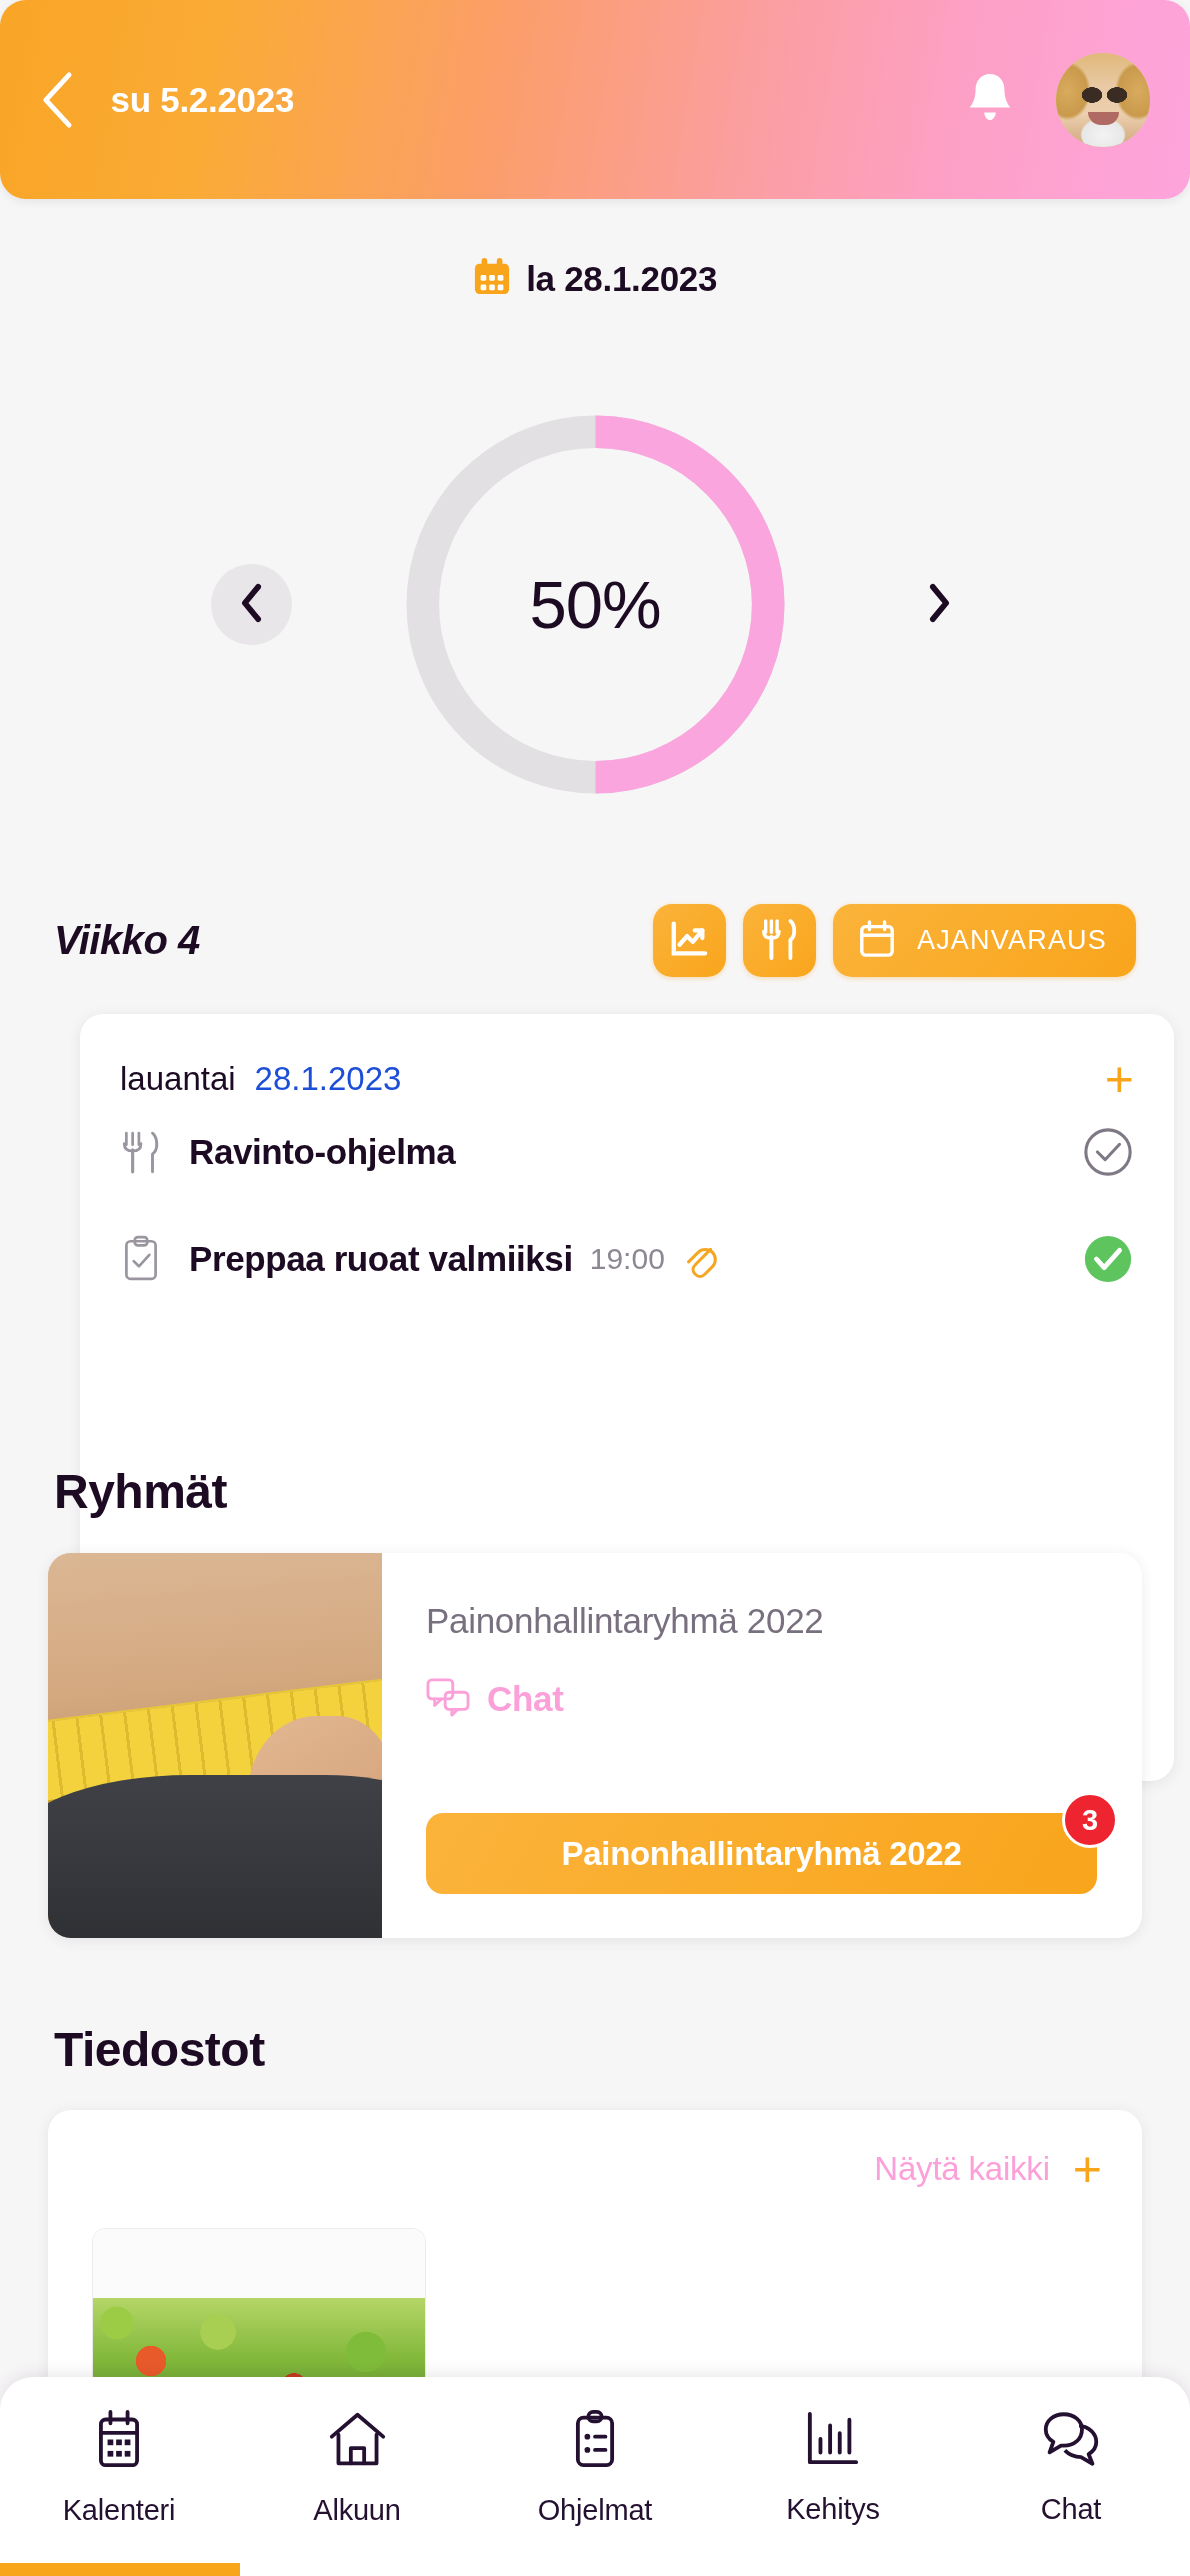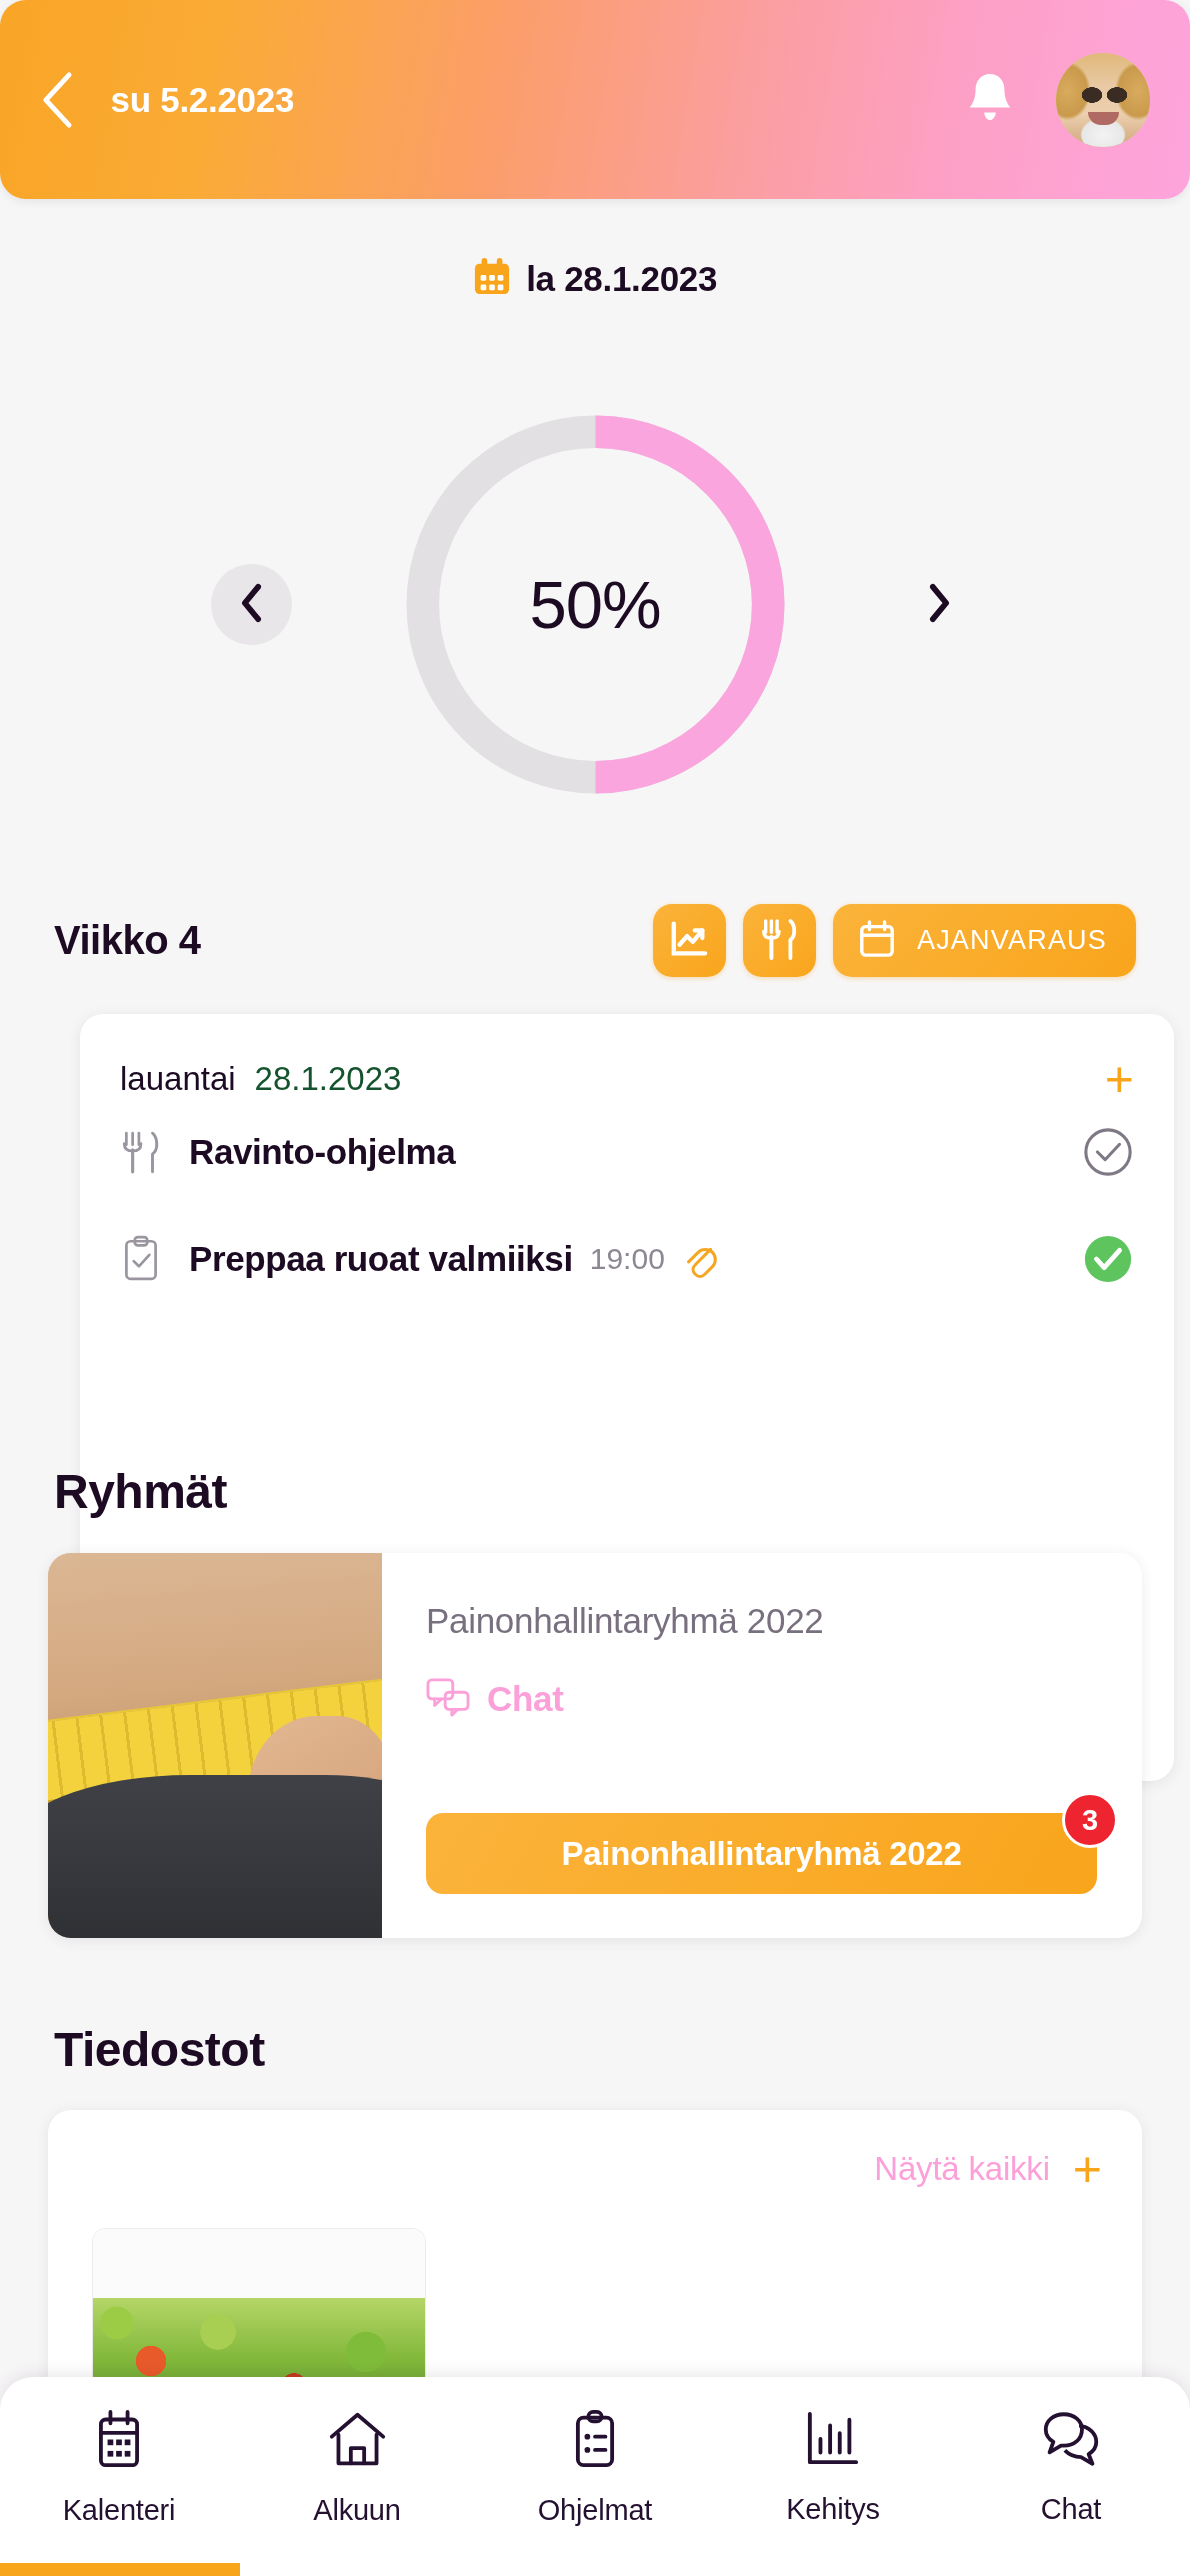--- a/index.html
+++ b/index.html
@@ -70,21 +70,21 @@
     position:absolute; left:0; top:0; width:100%; height:100%;
     display:flex; align-items:center; justify-content:center;
     font-size:67px; color:#1c0b22; letter-spacing:-1px;
   }
 
   
   .week-row {
     position:absolute; left:0; top:901px; width:1190px; height:79px;
     display:flex; align-items:center; padding:0 54px;
   }
-  .week-title { font-size:40px; font-weight:bold; color:#1c0b22; letter-spacing:-0.5px; }
+  .week-title { font-size:40px; font-weight:bold; color:#1c0b22; letter-spacing:-0.5px;font-style:italic; }
   .week-actions { margin-left:auto; display:flex; gap:17px; }
   .obtn {
     height:73px; border-radius:19px;
     background:linear-gradient(135deg,#fbb33a 0%,#f9a51c 100%);
     display:flex; align-items:center; justify-content:center; cursor:pointer;
     box-shadow:0 1.9px 5.8px rgba(240,160,30,0.28);
   }
   .obtn.sq { width:73px; }
   .obtn.wide { padding:0 29px 0 25px; gap:21px; }
   .obtn .lbl { color:#fff; font-size:27px; letter-spacing:1.2px; }
@@ -92,21 +92,21 @@
   
   .card {
     position:absolute; background:#fff; border-radius:23px;
     box-shadow:0 2.9px 13.4px rgba(60,40,60,0.09);
   }
   .task-card { left:48px; top:1014px; width:1094px; height:767px;margin-left:32px; }
   .task-head {
     display:flex; align-items:center; padding:46px 40px 0 40px;
   }
   .task-head .d1 { font-size:33px; color:#1c0b22; }
-  .task-head .d2 { font-size:33px; color:#14532d; margin-left:19px; }
+  .task-head .d2 { font-size:33px; color:#1d4ed8; margin-left:19px; }
   .plus-btn {
     margin-left:auto; font-size:50px; color:#f9a51c; line-height:0.6; cursor:pointer; font-weight:300;
   }
   .task-row { display:flex; align-items:center; padding:0 40px; height:107px; }
   .task-row .ticon { width:69px; display:flex; align-items:center; }
   .task-row .tname { font-size:35px; font-weight:bold; color:#1c0b22; letter-spacing:-0.4px; }
   .task-row .ttime { font-size:30px; color:#8d8793; margin-left:17px; }
   .task-row .tclip { margin-left:15.3px; display:flex; align-items:center; cursor:pointer; }
   .task-row .tcheck { margin-left:auto; cursor:pointer; display:flex; }
 

